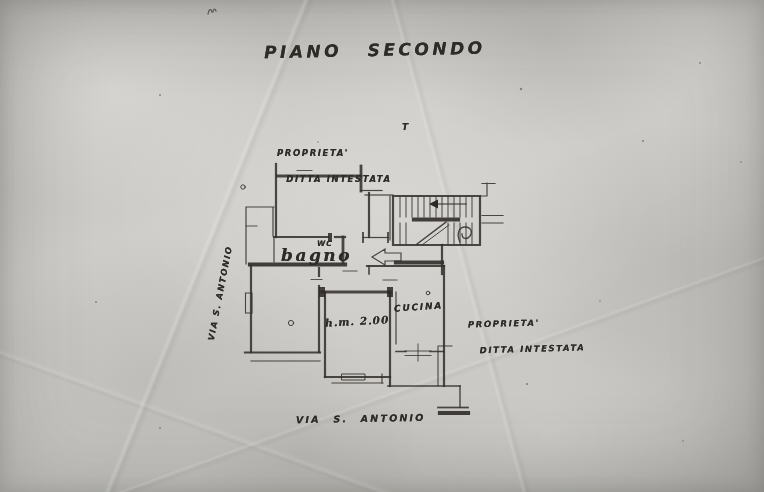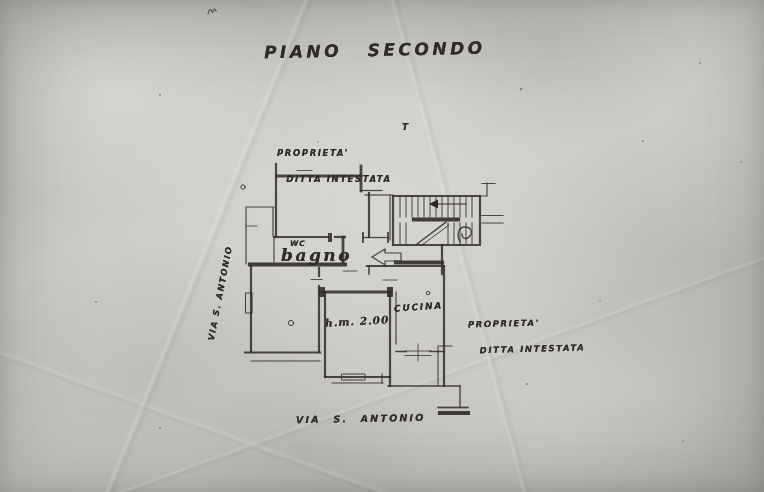--- a/index.html
+++ b/index.html
@@ -39,21 +39,21 @@
     left:264px;top:40px;font-size:17px;font-weight:600;
     letter-spacing:3.5px;word-spacing:16px;transform:rotate(-1.2deg);
   }
   .lbl-prop{font-size:8.5px;font-weight:700;letter-spacing:1.6px;line-height:13px;}
   .lbl-prop .l1{display:block;}
   .lbl-prop-top{left:268px;top:121px;}
   .lbl-prop-top .l1{padding-left:9px;}
   .lbl-prop-right{left:461px;top:291px;transform:rotate(-1.5deg);}
   .lbl-prop-right .l1{padding-left:7px;}
   .lbl-tmark{left:402px;top:122px;font-size:9px;font-weight:700;}
-  .lbl-wc{left:290px;top:239px;font-size:7.5px;font-weight:700;letter-spacing:1px;}
+  .lbl-wc{left:317px;top:239px;font-size:7.5px;font-weight:700;letter-spacing:1px;}
   .lbl-bagno{
     left:281px;top:245px;font-size:17px;font-weight:600;letter-spacing:2.5px;
     font-family:"DejaVu Serif",serif;
   }
   .lbl-camera{
     left:325px;top:315px;font-size:10.5px;font-weight:600;letter-spacing:1px;
     font-family:"DejaVu Serif",serif;transform:rotate(-3deg);
   }
   .lbl-cucina{left:394px;top:302px;font-size:9px;font-weight:700;letter-spacing:1.8px;transform:rotate(-4deg);}
   .lbl-via-left{

